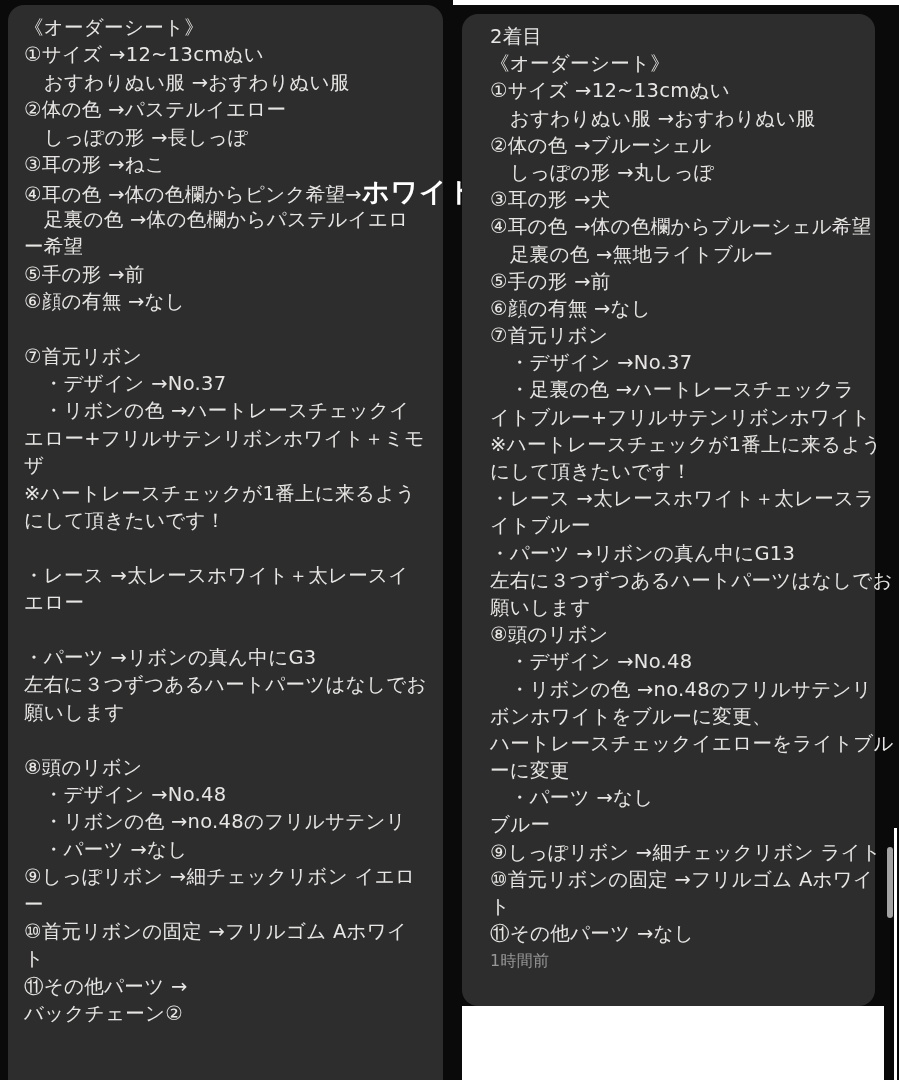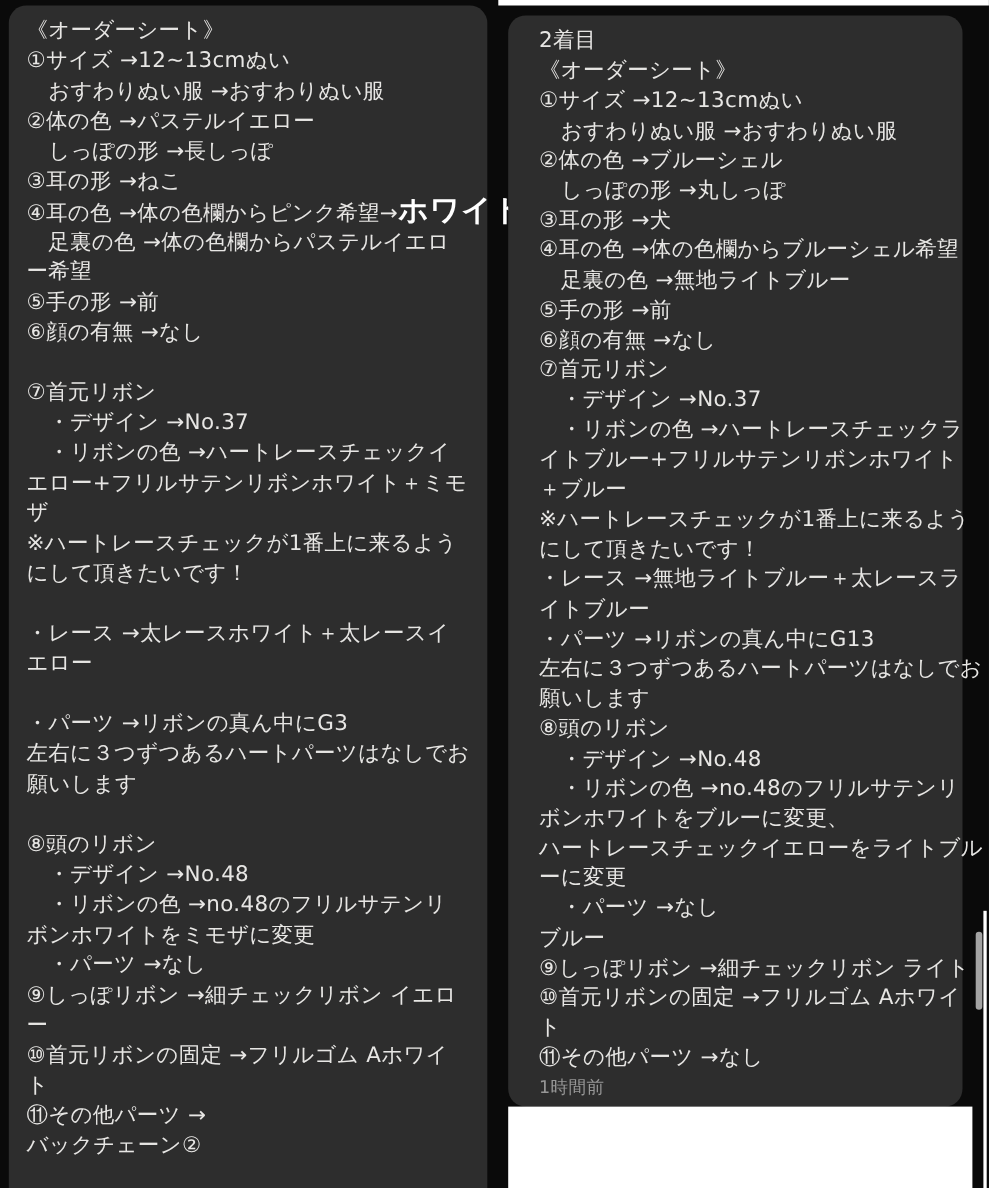--- a/index.html
+++ b/index.html
@@ -95,21 +95,20 @@
       <div class="line">・レース →太レースホワイト＋太レースイ</div>
       <div class="line">エロー</div>
       <div class="line">&nbsp;</div>
       <div class="line">・パーツ →リボンの真ん中にG3</div>
       <div class="line">左右に３つずつあるハートパーツはなしでお</div>
       <div class="line">願いします</div>
       <div class="line">&nbsp;</div>
       <div class="line">⑧頭のリボン</div>
       <div class="line">　・デザイン →No.48</div>
       <div class="line">　・リボンの色 →no.48のフリルサテンリ</div>
-      <div class="line">ボンホワイトをミモザに変更</div>
       <div class="line">　・パーツ →なし</div>
       <div class="line">⑨しっぽリボン →細チェックリボン イエロ</div>
       <div class="line">ー</div>
       <div class="line">⑩首元リボンの固定 →フリルゴム Aホワイ</div>
       <div class="line">ト</div>
       <div class="line">⑪その他パーツ →</div>
       <div class="line">バックチェーン②</div>
     </div>
 </div>
 
@@ -121,26 +120,25 @@
       <div class="line">　おすわりぬい服 →おすわりぬい服</div>
       <div class="line">②体の色 →ブルーシェル</div>
       <div class="line">　しっぽの形 →丸しっぽ</div>
       <div class="line">③耳の形 →犬</div>
       <div class="line">④耳の色 →体の色欄からブルーシェル希望</div>
       <div class="line">　足裏の色 →無地ライトブルー</div>
       <div class="line">⑤手の形 →前</div>
       <div class="line">⑥顔の有無 →なし</div>
       <div class="line">⑦首元リボン</div>
       <div class="line">　・デザイン →No.37</div>
-      <div class="line">　・リボンの色 →ハートレースチェックラ</div>
+      <div class="line">　・足裏の色 →ハートレースチェックラ</div>
       <div class="line">イトブルー+フリルサテンリボンホワイト</div>
-      <div class="line">＋ブルー</div>
       <div class="line">※ハートレースチェックが1番上に来るよう</div>
       <div class="line">にして頂きたいです！</div>
-      <div class="line">・レース →無地ライトブルー＋太レースラ</div>
+      <div class="line">・レース →太レースホワイト＋太レースラ</div>
       <div class="line">イトブルー</div>
       <div class="line">・パーツ →リボンの真ん中にG13</div>
       <div class="line">左右に３つずつあるハートパーツはなしでお</div>
       <div class="line">願いします</div>
       <div class="line">⑧頭のリボン</div>
       <div class="line">　・デザイン →No.48</div>
       <div class="line">　・リボンの色 →no.48のフリルサテンリ</div>
       <div class="line">ボンホワイトをブルーに変更、</div>
       <div class="line">ハートレースチェックイエローをライトブル</div>
       <div class="line">ーに変更</div>

